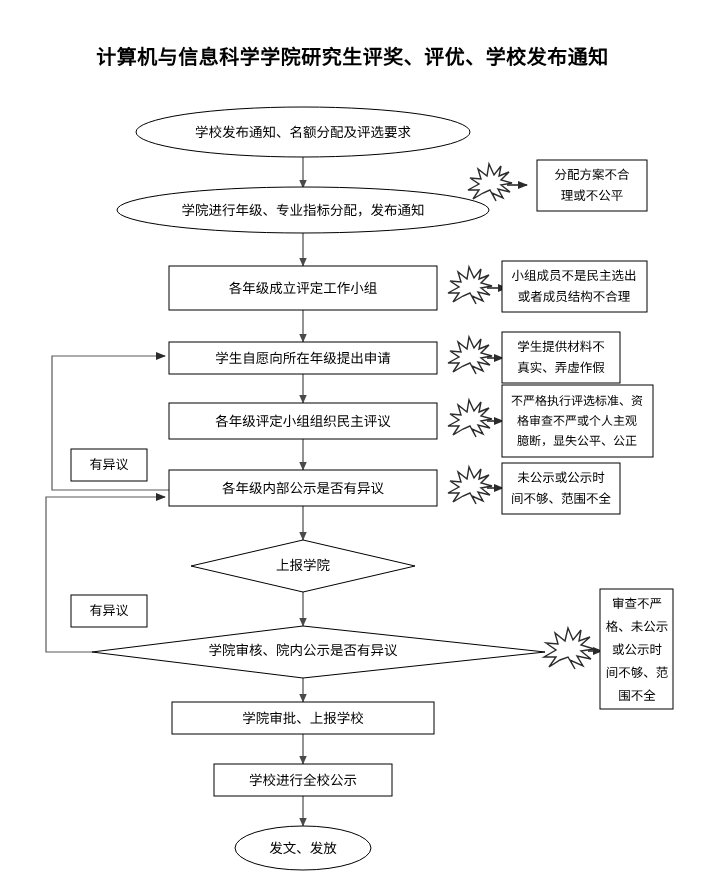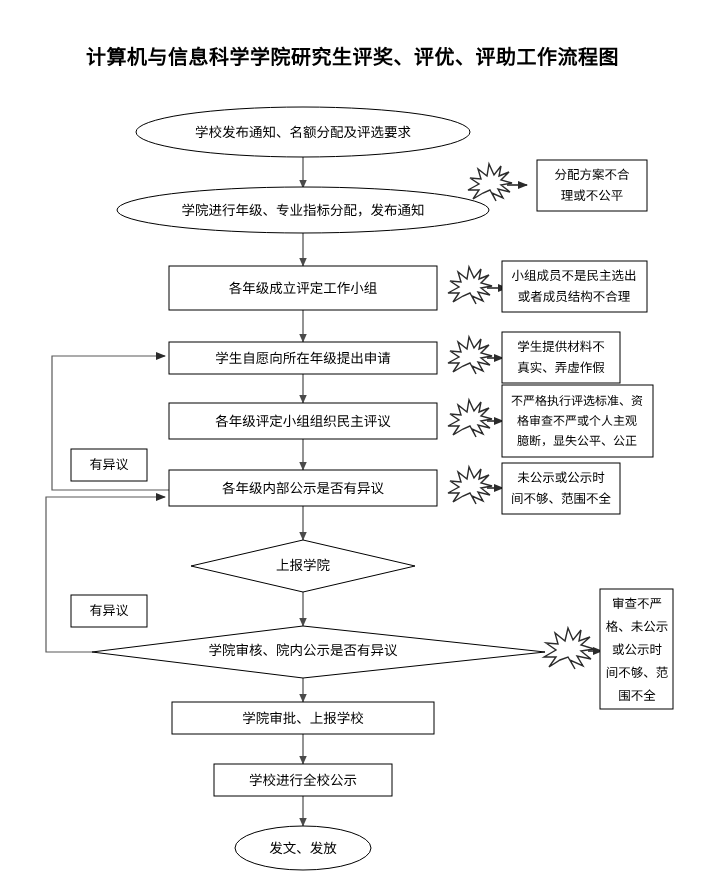--- a/index.html
+++ b/index.html
@@ -99,21 +99,21 @@
     text-anchor: middle;
     dominant-baseline: middle;
     white-space: pre;
   }
 </style>
 </head>
 <body>
 
 <div id="flowchart-root">
 
-  <div class="chart-title">计算机与信息科学学院研究生评奖、评优、评助工作流程图</div>
+  <div class="chart-title">计算机与信息科学学院研究生评奖、评优、学校发布通知</div>
 
   <svg class="diagram" viewBox="0 0 705 874" xmlns="http://www.w3.org/2000/svg">
 
     <defs>
       <marker id="arrowDark" markerWidth="10" markerHeight="8" refX="9" refY="4" orient="auto" markerUnits="userSpaceOnUse">
         <path d="M0,0 L10,4 L0,8 z" fill="#2b2b2b"></path>
       </marker>
       <marker id="arrowGrey" markerWidth="9" markerHeight="8" refX="8.5" refY="4" orient="auto" markerUnits="userSpaceOnUse">
         <path d="M0,0 L9,4 L0,8 z" fill="#4a4a4a"></path>
       </marker>

